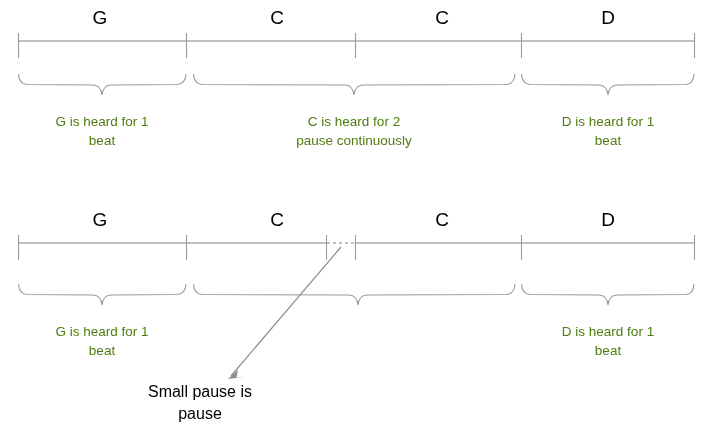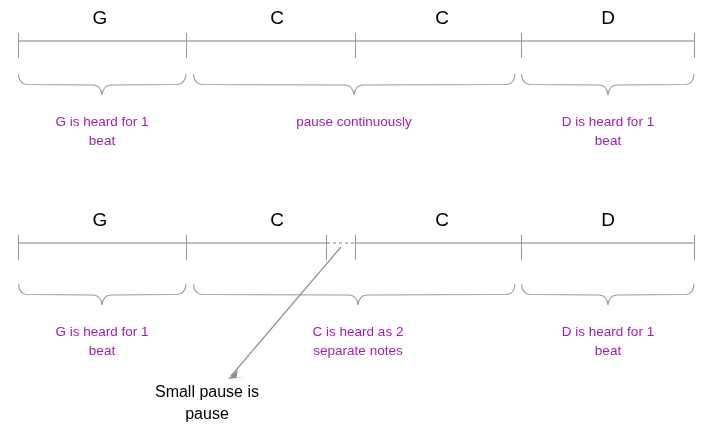--- a/index.html
+++ b/index.html
@@ -35,21 +35,21 @@
     font-size: 19px;
     line-height: 19px;
     color: #000;
     white-space: nowrap;
   }
   .caption {
     position: absolute;
     text-align: center;
     font-size: 13.5px;
     line-height: 19px;
-    color: #a21caf;
+    color: #4d7c0f;
   }
   .annotation {
     position: absolute;
     text-align: center;
     font-size: 16px;
     line-height: 22px;
     color: #000;
   }
 </style>
 </head>
@@ -101,43 +101,40 @@
   <div class="note-label" style="left:70px; top:8px; width:60px;">G</div>
   <div class="note-label" style="left:247px; top:8px; width:60px;">C</div>
   <div class="note-label" style="left:412px; top:8px; width:60px;">C</div>
   <div class="note-label" style="left:578px; top:8px; width:60px;">D</div>
 
   <div class="caption" style="left:12px; top:112px; width:180px;">
     <div>G is heard for 1</div>
     <div>beat</div>
   </div>
   <div class="caption" style="left:254px; top:112px; width:200px;">
+    <div>C is heard for 2</div>
     <div>pause continuously</div>
   </div>
   <div class="caption" style="left:518px; top:112px; width:180px;">
     <div>D is heard for 1</div>
     <div>beat</div>
   </div>
 
   <div class="note-label" style="left:70px; top:210px; width:60px;">G</div>
   <div class="note-label" style="left:247px; top:210px; width:60px;">C</div>
   <div class="note-label" style="left:412px; top:210px; width:60px;">C</div>
   <div class="note-label" style="left:578px; top:210px; width:60px;">D</div>
 
   <div class="caption" style="left:12px; top:322px; width:180px;">
     <div>G is heard for 1</div>
     <div>beat</div>
   </div>
-  <div class="caption" style="left:278px; top:322px; width:160px;">
-    <div>C is heard as 2</div>
-    <div>separate notes</div>
-  </div>
   <div class="caption" style="left:518px; top:322px; width:180px;">
     <div>D is heard for 1</div>
     <div>beat</div>
   </div>
 
-  <div class="annotation" style="left:117px; top:381px; width:180px;">
+  <div class="annotation" style="left:110px; top:381px; width:180px;">
     <div>Small pause is</div>
     <div>pause</div>
   </div>
 
 </div>
 
 </body></html>

